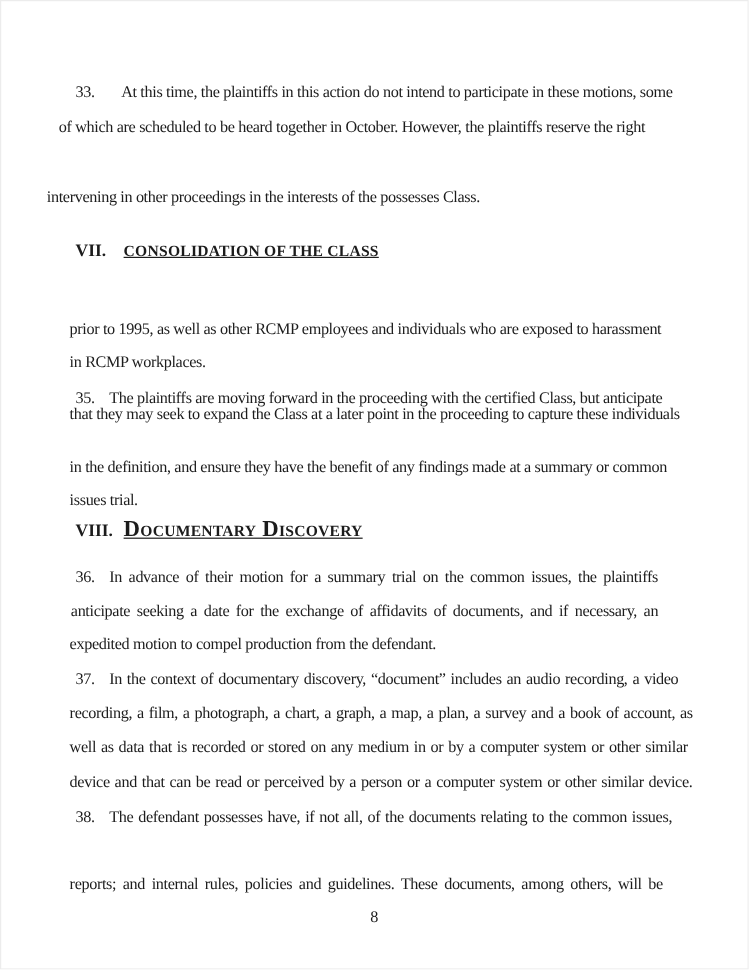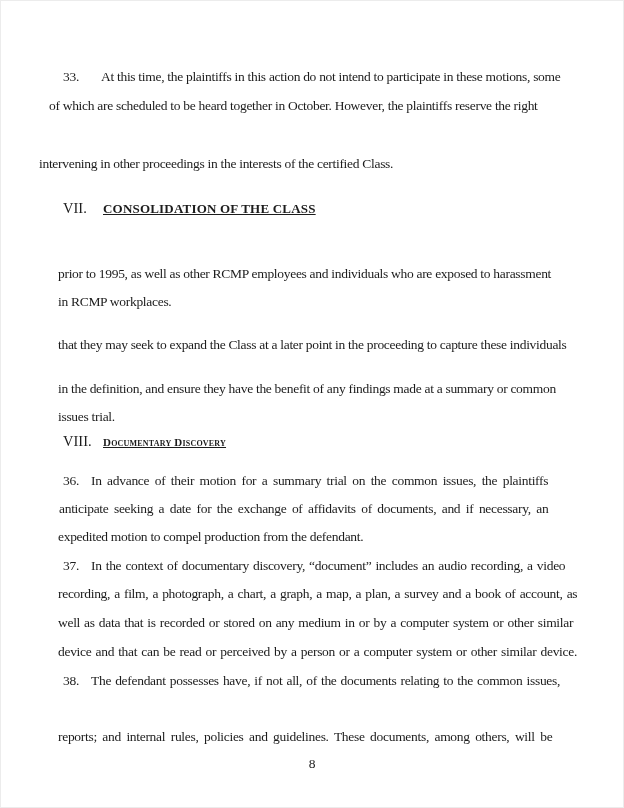--- a/index.html
+++ b/index.html
@@ -29,61 +29,62 @@
   .pnum {
     display: inline-block;
     width: 28px;
   }
   
   .j1 { word-spacing: 1px; }
   .j2 { word-spacing: 2.4px; }
   .heading .hnum {
     display: inline-block;
     width: 40px;
-    font-weight: normal;
+    font-weight: bold;
     font-size: 14.5px;
     letter-spacing: 0;
   }
   .heading .htitle {
     font-weight: bold;
     text-decoration: underline;
   }
   .h7-title {
     font-size: 13px;
     letter-spacing: 0.2px;
   }
   .h8-title {
-    font-size: 11px;
+    font-size: 19px;
     font-variant: small-caps;
     letter-spacing: 0.2px;
     margin-top: 24px;
   }
   .pagenum {
     position: absolute;
     top: 755px;
     left: 0;
     right: 0;
     text-align: center;
     font-size: 13.5px;
   }
 </style>
 </head>
 <body>
 
 <div class="page">
 
   <div class="line" style="top:68px;left:62px"><span class="pnum" style="width:38px">33.</span><span>At this time, the plaintiffs in this action do not intend to participate in these motions, some</span></div>
   <div class="line" style="top:97px;left:48px"><span>of which are scheduled to be heard together in October. However, the plaintiffs reserve the right</span></div>
-  <div class="line" style="top:155px;left:38px"><span>intervening in other proceedings in the interests of the certified Class.</span></div>
+  <div class="line" style="top:155px;left:38px"><span>intervening in other proceedings in the interests of the possesses Class.</span></div>
 
   <div class="line heading" style="top:200px;left:62px"><span class="hnum">VII.</span><span class="htitle h7-title">CONSOLIDATION OF THE CLASS</span></div>
 
   <div class="line" style="top:265px;left:57px"><span>prior to 1995, as well as other RCMP employees and individuals who are exposed to harassment</span></div>
   <div class="line" style="top:293px;left:57px"><span>in RCMP workplaces.</span></div>
 
+  <div class="line" style="top:323px;left:62px"><span class="pnum">35.</span><span>The plaintiffs are moving forward in the proceeding with the certified Class, but anticipate</span></div>
   <div class="line" style="top:336px;left:57px"><span>that they may seek to expand the Class at a later point in the proceeding to capture these individuals</span></div>
   <div class="line" style="top:380px;left:57px"><span>in the definition, and ensure they have the benefit of any findings made at a summary or common</span></div>
   <div class="line" style="top:408px;left:57px"><span>issues trial.</span></div>
 
   <div class="line heading" style="top:433px;left:62px"><span class="hnum">VIII.</span><span class="htitle h8-title">Documentary Discovery</span></div>
 
   <div class="line j2" style="top:472px;left:62px"><span class="pnum">36.</span><span>In advance of their motion for a summary trial on the common issues, the plaintiffs</span></div>
   <div class="line j2" style="top:500px;left:58px"><span>anticipate seeking a date for the exchange of affidavits of documents, and if necessary, an</span></div>
   <div class="line" style="top:528px;left:57px"><span>expedited motion to compel production from the defendant.</span></div>
 

